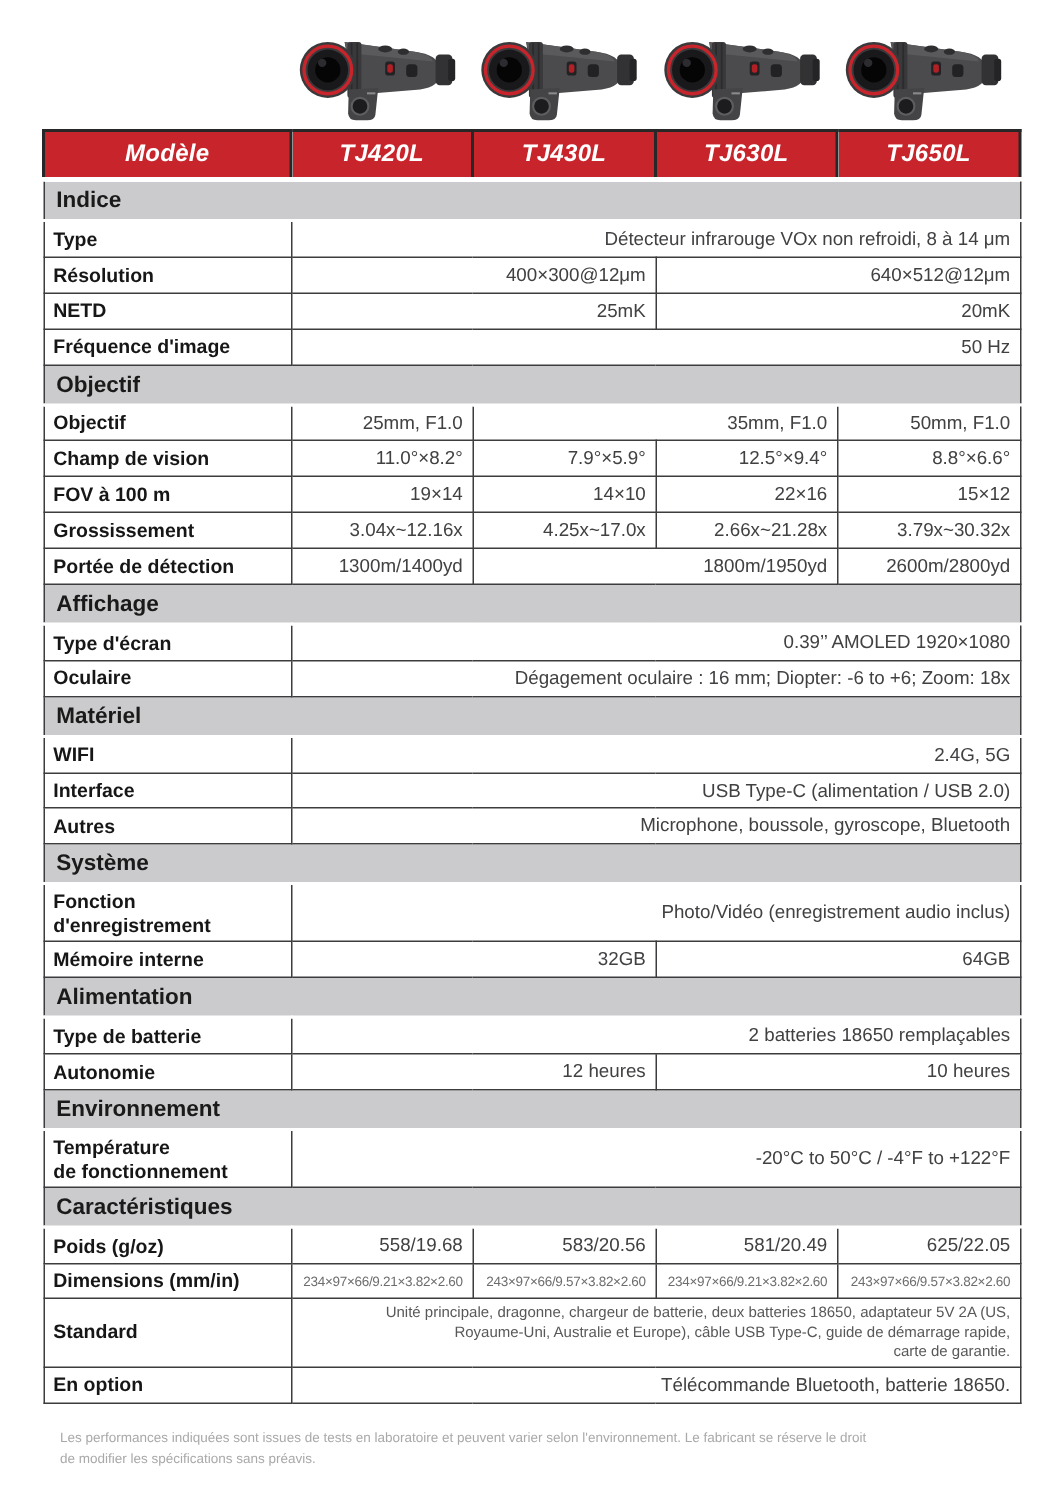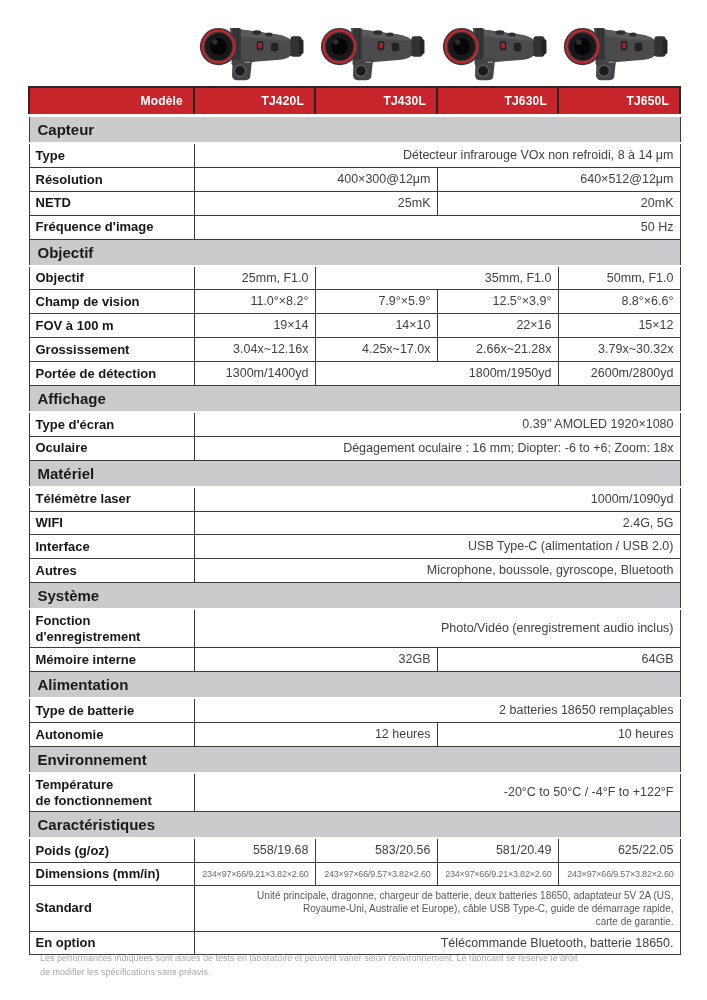--- a/index.html
+++ b/index.html
@@ -23,23 +23,23 @@
     position:absolute;left:28px;top:86px;width:651px;
     border-collapse:collapse;table-layout:fixed;
   }
   .spec-table th,.spec-table td{
     border:1.5px solid #3c3c3e;
     padding:3px 6px;vertical-align:middle;
     overflow:hidden;
   }
   
   .model-row th{
-    background:#c8242b;color:#ffffff;text-align:right;
-    font-size:12px;font-weight:600;letter-spacing:.2px;
-    padding:6px 10px;border:2px solid #272727;border-bottom:3px solid #ffffff;
+    background:#c8242b;color:#ffffff;text-align:center;
+    font-size:16px;font-weight:600;letter-spacing:.2px;
+    padding:6px 10px;border:2px solid #272727;border-bottom:3px solid #ffffff;font-style:italic;
   }
   
   .section-row td{
     background:#cbcbcd;color:#1a1a1a;text-align:left;
     font-size:15px;font-weight:600;padding:4px 8px;
     border-left:1.5px solid #3c3c3e;border-right:1.5px solid #3c3c3e;
     border-top:1.5px solid #3c3c3e;border-bottom:2.5px solid #ffffff;
   }
   .label-cell{
     font-size:13px;font-weight:700;color:#161616;text-align:left;
@@ -129,21 +129,21 @@
   </colgroup>
   <tbody id="table-body">
       <tr class="model-row">
         <th>Modèle</th>
         <th>TJ420L</th>
         <th>TJ430L</th>
         <th>TJ630L</th>
         <th>TJ650L</th>
       </tr>
       <tr class="section-row">
-        <td colspan="5">Capteur</td>
+        <td colspan="5">Indice</td>
       </tr>
       <tr>
         <td class="label-cell">Type</td>
         <td class="value-cell" colspan="4">Détecteur infrarouge VOx non refroidi, 8 à 14 μm</td>
       </tr>
       <tr>
         <td class="label-cell">Résolution</td>
         <td class="value-cell" colspan="2">400×300@12μm</td>
         <td class="value-cell" colspan="2">640×512@12μm</td>
       </tr>
@@ -162,21 +162,21 @@
       <tr>
         <td class="label-cell">Objectif</td>
         <td class="value-cell" colspan="1">25mm, F1.0</td>
         <td class="value-cell" colspan="2">35mm, F1.0</td>
         <td class="value-cell" colspan="1">50mm, F1.0</td>
       </tr>
       <tr>
         <td class="label-cell">Champ de vision</td>
         <td class="value-cell" colspan="1">11.0°×8.2°</td>
         <td class="value-cell" colspan="1">7.9°×5.9°</td>
-        <td class="value-cell" colspan="1">12.5°×3.9°</td>
+        <td class="value-cell" colspan="1">12.5°×9.4°</td>
         <td class="value-cell" colspan="1">8.8°×6.6°</td>
       </tr>
       <tr>
         <td class="label-cell">FOV à 100 m</td>
         <td class="value-cell" colspan="1">19×14</td>
         <td class="value-cell" colspan="1">14×10</td>
         <td class="value-cell" colspan="1">22×16</td>
         <td class="value-cell" colspan="1">15×12</td>
       </tr>
       <tr>
@@ -198,24 +198,20 @@
       <tr>
         <td class="label-cell">Type d'écran</td>
         <td class="value-cell" colspan="4">0.39’’ AMOLED 1920×1080</td>
       </tr>
       <tr>
         <td class="label-cell">Oculaire</td>
         <td class="value-cell" colspan="4">Dégagement oculaire : 16 mm; Diopter: -6 to +6; Zoom: 18x</td>
       </tr>
       <tr class="section-row">
         <td colspan="5">Matériel</td>
-      </tr>
-      <tr>
-        <td class="label-cell">Télémètre laser</td>
-        <td class="value-cell" colspan="4">1000m/1090yd</td>
       </tr>
       <tr>
         <td class="label-cell">WIFI</td>
         <td class="value-cell" colspan="4">2.4G, 5G</td>
       </tr>
       <tr>
         <td class="label-cell">Interface</td>
         <td class="value-cell" colspan="4">USB Type-C (alimentation / USB 2.0)</td>
       </tr>
       <tr>

